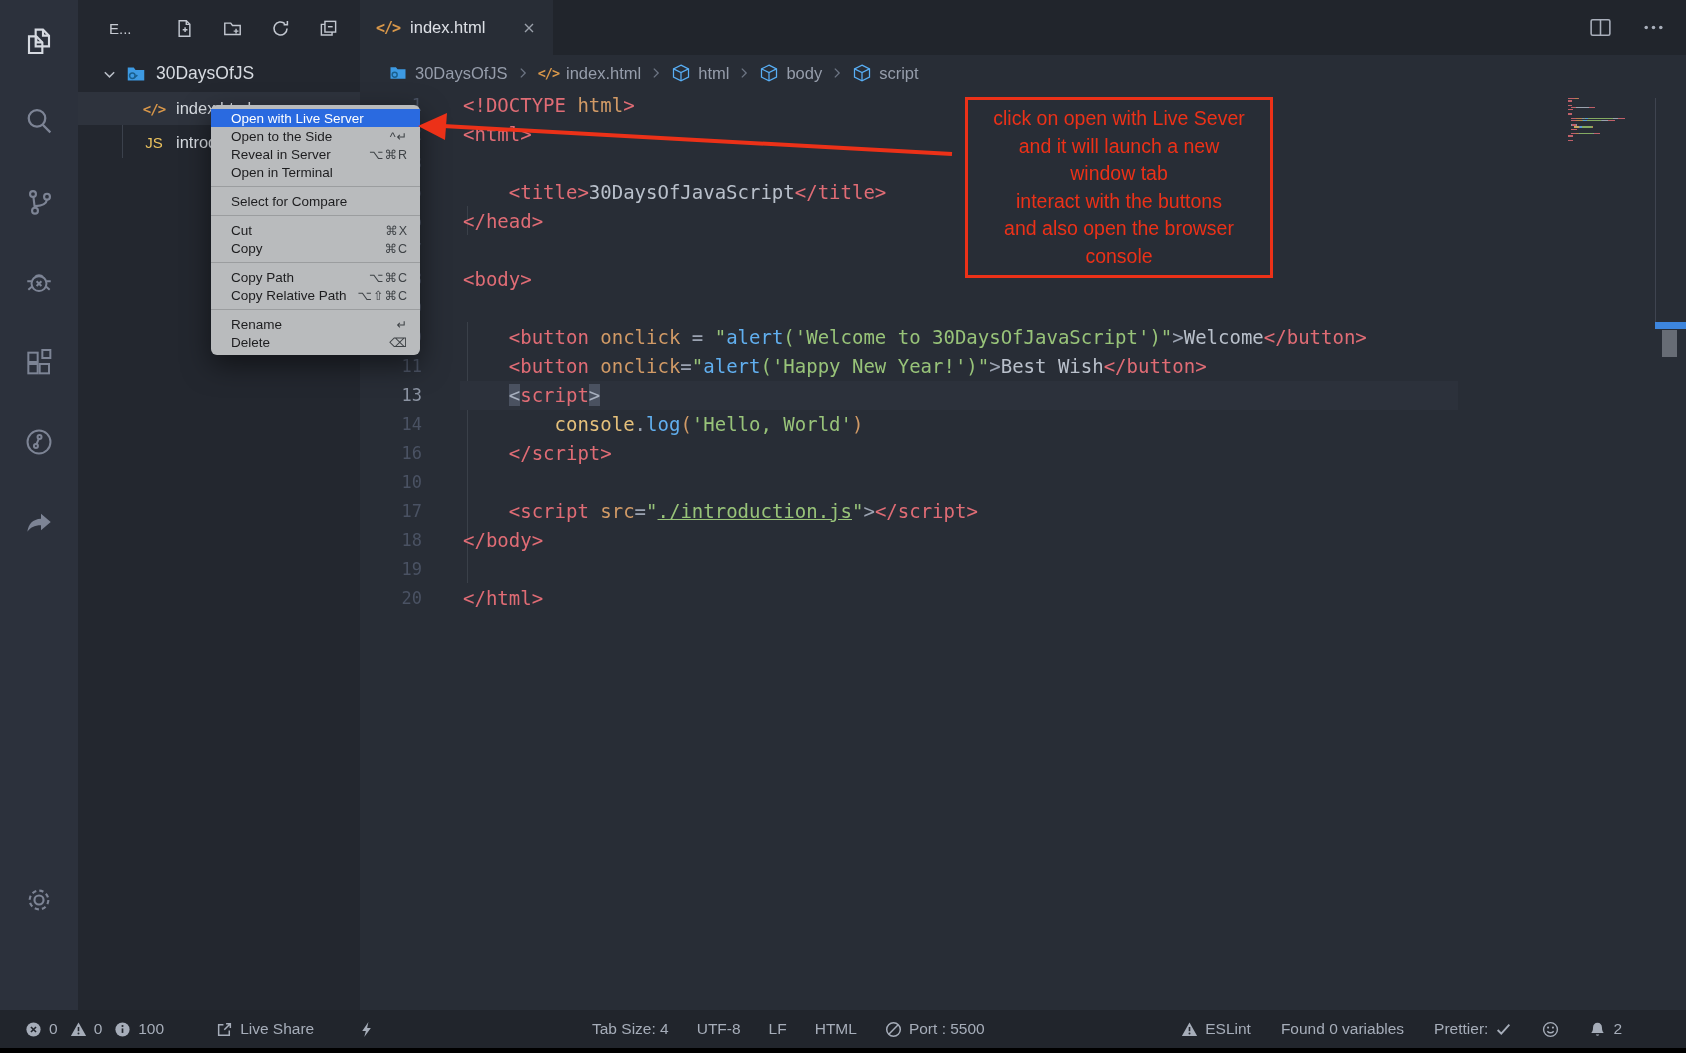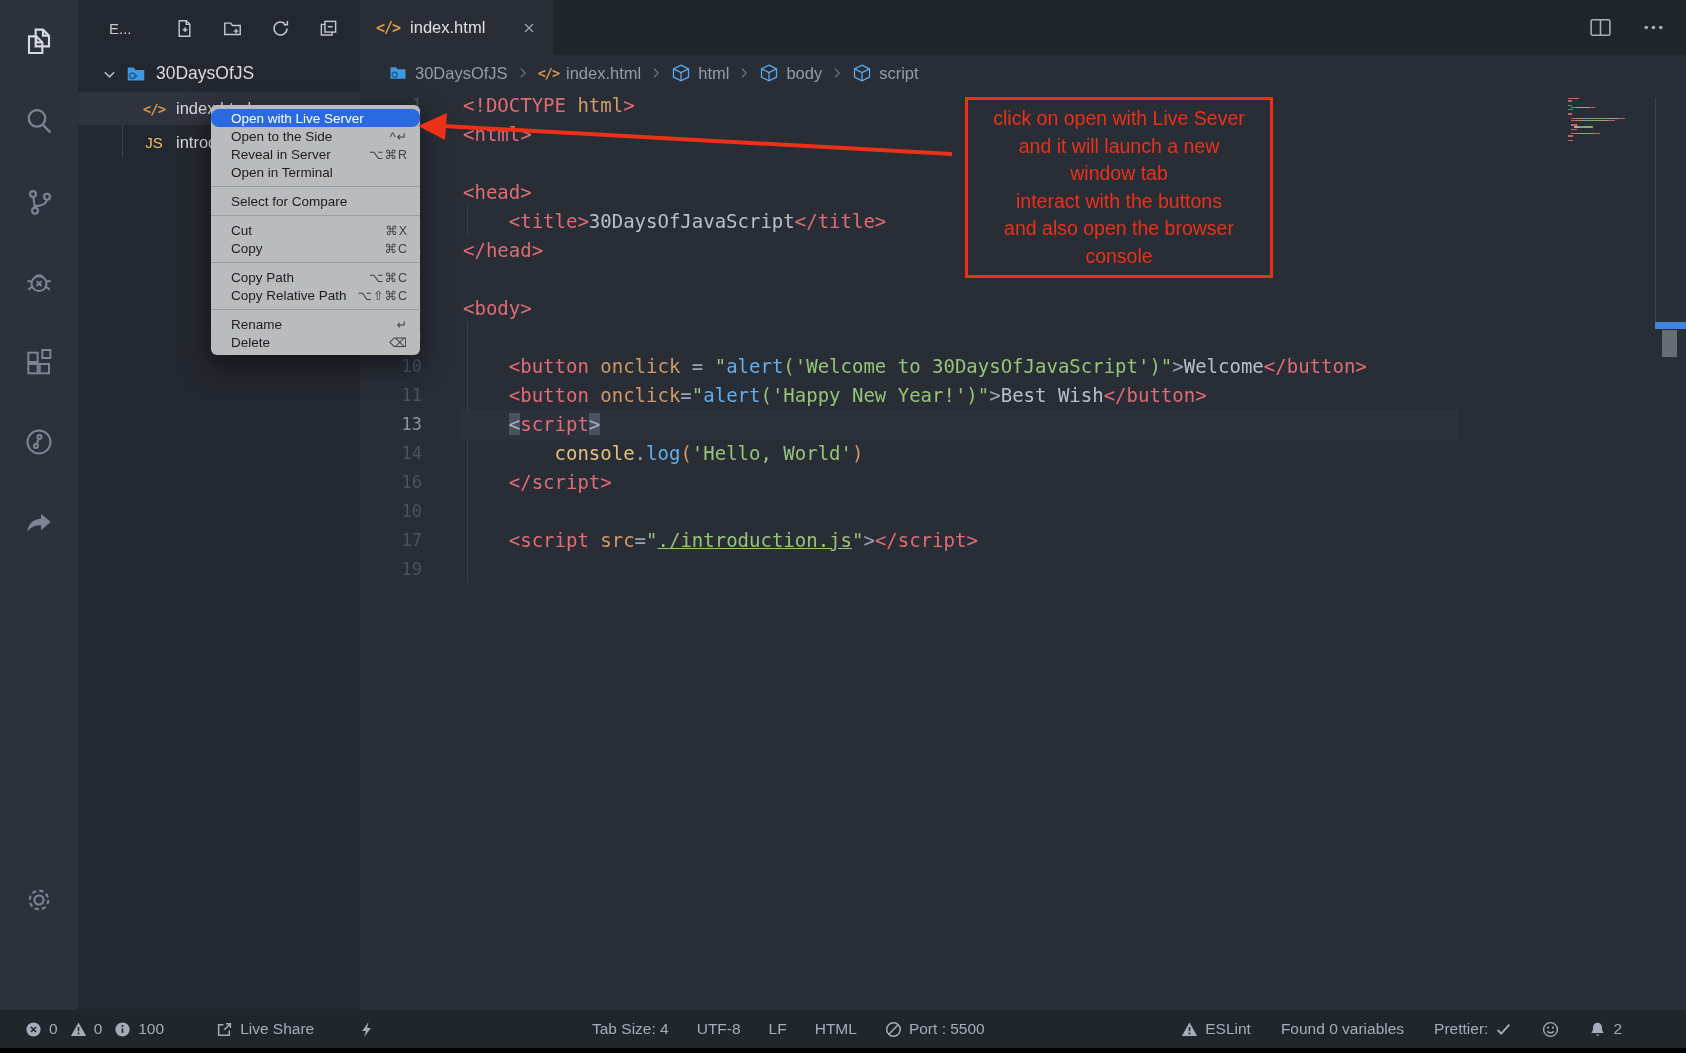--- a/index.html
+++ b/index.html
@@ -63,21 +63,21 @@
   .mm-t{background:#c06069;} .mm-a{background:#b5854f;} .mm-p{background:#8b93a2;}
   .mm-s{background:#84aa62;} .mm-f{background:#5a9bd4;} .mm-o{background:#c7a75e;}
   .mm-x{background:#9ba2ae;} .mm-l{background:#84aa62;} .mm-h{background:#8b93a2;} .mm-sp{background:transparent;}
   .ov-line{position:absolute;left:1295px;top:98px;width:1px;height:225px;background:#3f4450;}
   .ov-blue{position:absolute;left:1295px;right:0;top:322px;height:7px;background:#3d85dd;}
   .ov-thumb{position:absolute;left:1302px;width:15px;top:330px;height:27px;background:rgba(154,160,170,.55);}
   
   .menu{position:absolute;left:211px;top:105px;width:209px;background:#b9bbbd;border-radius:6px;
         box-shadow:0 10px 28px rgba(0,0,0,.5);padding:4px 0;font-size:13.5px;color:#1d1d1f;z-index:40;}
   .menu-item{position:relative;height:18px;display:flex;align-items:center;padding:0 12px 0 20px;}
-  .menu-item.hl{background:var(--c-menu-hl);color:#fff;border-radius:8px;}
+  .menu-item.hl{background:var(--c-menu-hl);color:#fff;}
   .mi-label{flex:1;white-space:nowrap;}
   .mi-short{color:#3f4347;font-size:12.5px;letter-spacing:1px;white-space:nowrap;}
   .menu-sep{height:1px;background:#9b9d9f;margin:5px 0;}
   
   .annotation{position:absolute;left:965px;top:97px;width:308px;height:181px;box-sizing:border-box;
         border:3px solid var(--c-annot);color:var(--c-annot);text-align:center;font-size:19.5px;
         line-height:27.5px;padding-top:5px;white-space:pre-line;z-index:45;}
   .arrow-overlay{position:absolute;left:0;top:0;width:1686px;height:1053px;pointer-events:none;z-index:50;}
   
   .statusbar{position:absolute;left:0;bottom:5px;width:100%;height:38px;background:#21252c;color:#a6adb9;font-size:15.5px;}
@@ -286,34 +286,35 @@
           </span>
           <span>script</span>
         </span>
       </div>
     <div class="code" id="code">
       <div class="ig ig1"></div>
       <div class="ig ig2"></div>
     <div class="crow"><span class="ln">1</span><span class="lc"><span class="tk-t">&lt;!DOCTYPE </span><span class="tk-a">html</span><span class="tk-t">&gt;</span></span></div>
         <div class="crow"><span class="ln">2</span><span class="lc"><span class="tk-t">&lt;html&gt;</span></span></div>
         <div class="crow"><span class="ln">3</span><span class="lc"></span></div>
-        <div class="crow"><span class="ln">4</span><span class="lc"><span class="tk-t">&lt;head&gt;</span></span></div>
         <div class="crow"><span class="ln">5</span><span class="lc"><span class="tk-p">    </span><span class="tk-t">&lt;title&gt;</span><span class="tk-x">30DaysOfJavaScript</span><span class="tk-t">&lt;/title&gt;</span></span></div>
         <div class="crow"><span class="ln">6</span><span class="lc"><span class="tk-t">&lt;/head&gt;</span></span></div>
         <div class="crow"><span class="ln">7</span><span class="lc"></span></div>
         <div class="crow"><span class="ln">8</span><span class="lc"><span class="tk-t">&lt;body&gt;</span></span></div>
         <div class="crow"><span class="ln">9</span><span class="lc"></span></div>
         <div class="crow"><span class="ln">10</span><span class="lc"><span class="tk-p">    </span><span class="tk-t">&lt;button</span><span class="tk-a"> onclick</span><span class="tk-p"> = </span><span class="tk-s">"</span><span class="tk-f">alert</span><span class="tk-s">('Welcome to 30DaysOfJavaScript')"</span><span class="tk-p">&gt;</span><span class="tk-x">Welcome</span><span class="tk-t">&lt;/button&gt;</span></span></div>
         <div class="crow"><span class="ln">11</span><span class="lc"><span class="tk-p">    </span><span class="tk-t">&lt;button</span><span class="tk-a"> onclick</span><span class="tk-p">=</span><span class="tk-s">"</span><span class="tk-f">alert</span><span class="tk-s">('Happy New Year!')"</span><span class="tk-p">&gt;</span><span class="tk-x">Best Wish</span><span class="tk-t">&lt;/button&gt;</span></span></div>
         <div class="crow cur"><span class="ln">13</span><span class="lc"><span class="tk-p">    </span><span class="tk-h">&lt;</span><span class="tk-t">script</span><span class="tk-h">&gt;</span></span></div>
         <div class="crow"><span class="ln">14</span><span class="lc"><span class="tk-p">        </span><span class="tk-o">console</span><span class="tk-p">.</span><span class="tk-f">log</span><span class="tk-a">(</span><span class="tk-s">'Hello, World'</span><span class="tk-a">)</span></span></div>
         <div class="crow"><span class="ln">16</span><span class="lc"><span class="tk-p">    </span><span class="tk-t">&lt;/script&gt;</span></span></div>
         <div class="crow"><span class="ln">10</span><span class="lc"></span></div>
         <div class="crow"><span class="ln">17</span><span class="lc"><span class="tk-p">    </span><span class="tk-t">&lt;script</span><span class="tk-a"> src</span><span class="tk-p">=</span><span class="tk-s">"</span><span class="tk-l">./introduction.js</span><span class="tk-s">"</span><span class="tk-p">&gt;</span><span class="tk-t">&lt;/script&gt;</span></span></div>
+        <div class="crow"><span class="ln">18</span><span class="lc"><span class="tk-t">&lt;/body&gt;</span></span></div>
         <div class="crow"><span class="ln">19</span><span class="lc"></span></div>
+        <div class="crow"><span class="ln">20</span><span class="lc"><span class="tk-t">&lt;/html&gt;</span></span></div>
       </div>
     <div class="minimap" id="minimap">
         <div class="mm-row"><span class="mm-seg mm-t" style="width: 7.2px;"></span><span class="mm-seg mm-a" style="width: 2.88px;"></span><span class="mm-seg mm-t" style="width: 0.72px;"></span></div>
         <div class="mm-row"><span class="mm-seg mm-t" style="width: 4.32px;"></span></div>
         <div class="mm-row"></div>
         <div class="mm-row"><span class="mm-seg mm-t" style="width: 4.32px;"></span></div>
         <div class="mm-row"><span class="mm-seg mm-sp" style="width: 2.88px;"></span><span class="mm-seg mm-t" style="width: 5.04px;"></span><span class="mm-seg mm-x" style="width: 12.96px;"></span><span class="mm-seg mm-t" style="width: 5.76px;"></span></div>
         <div class="mm-row"><span class="mm-seg mm-t" style="width: 5.04px;"></span></div>
         <div class="mm-row"></div>
         <div class="mm-row"><span class="mm-seg mm-t" style="width: 4.32px;"></span></div>

